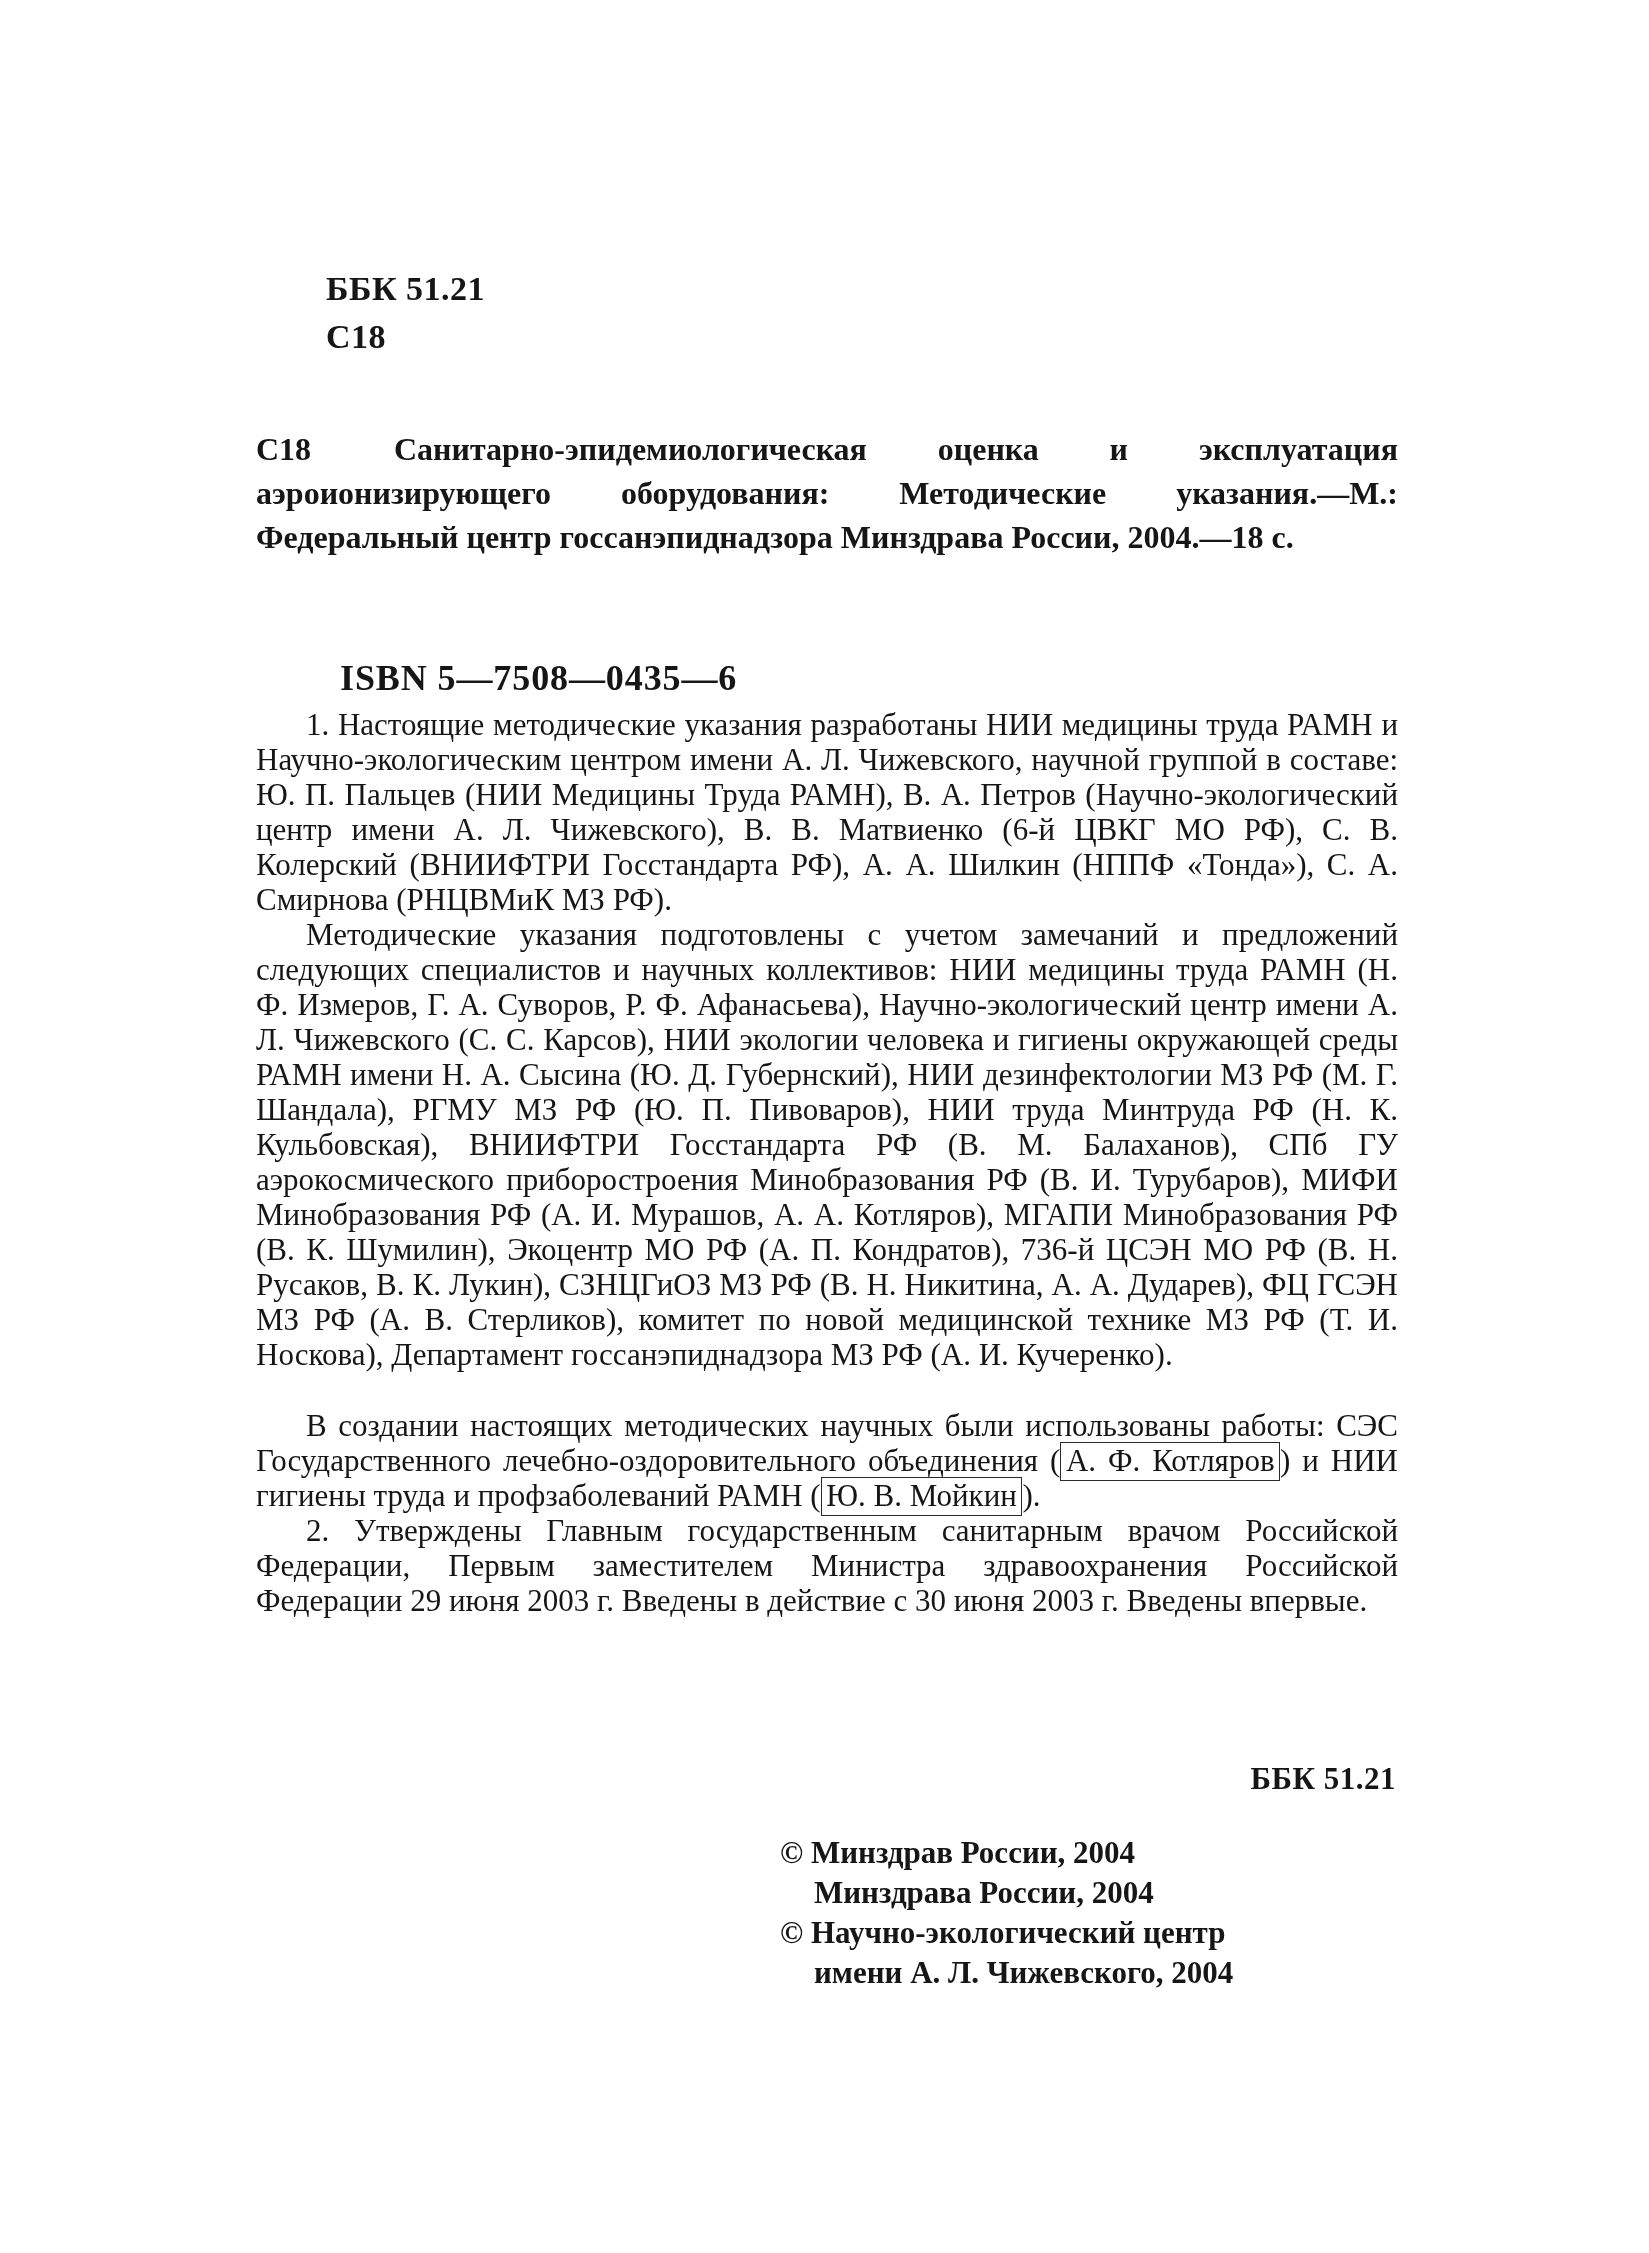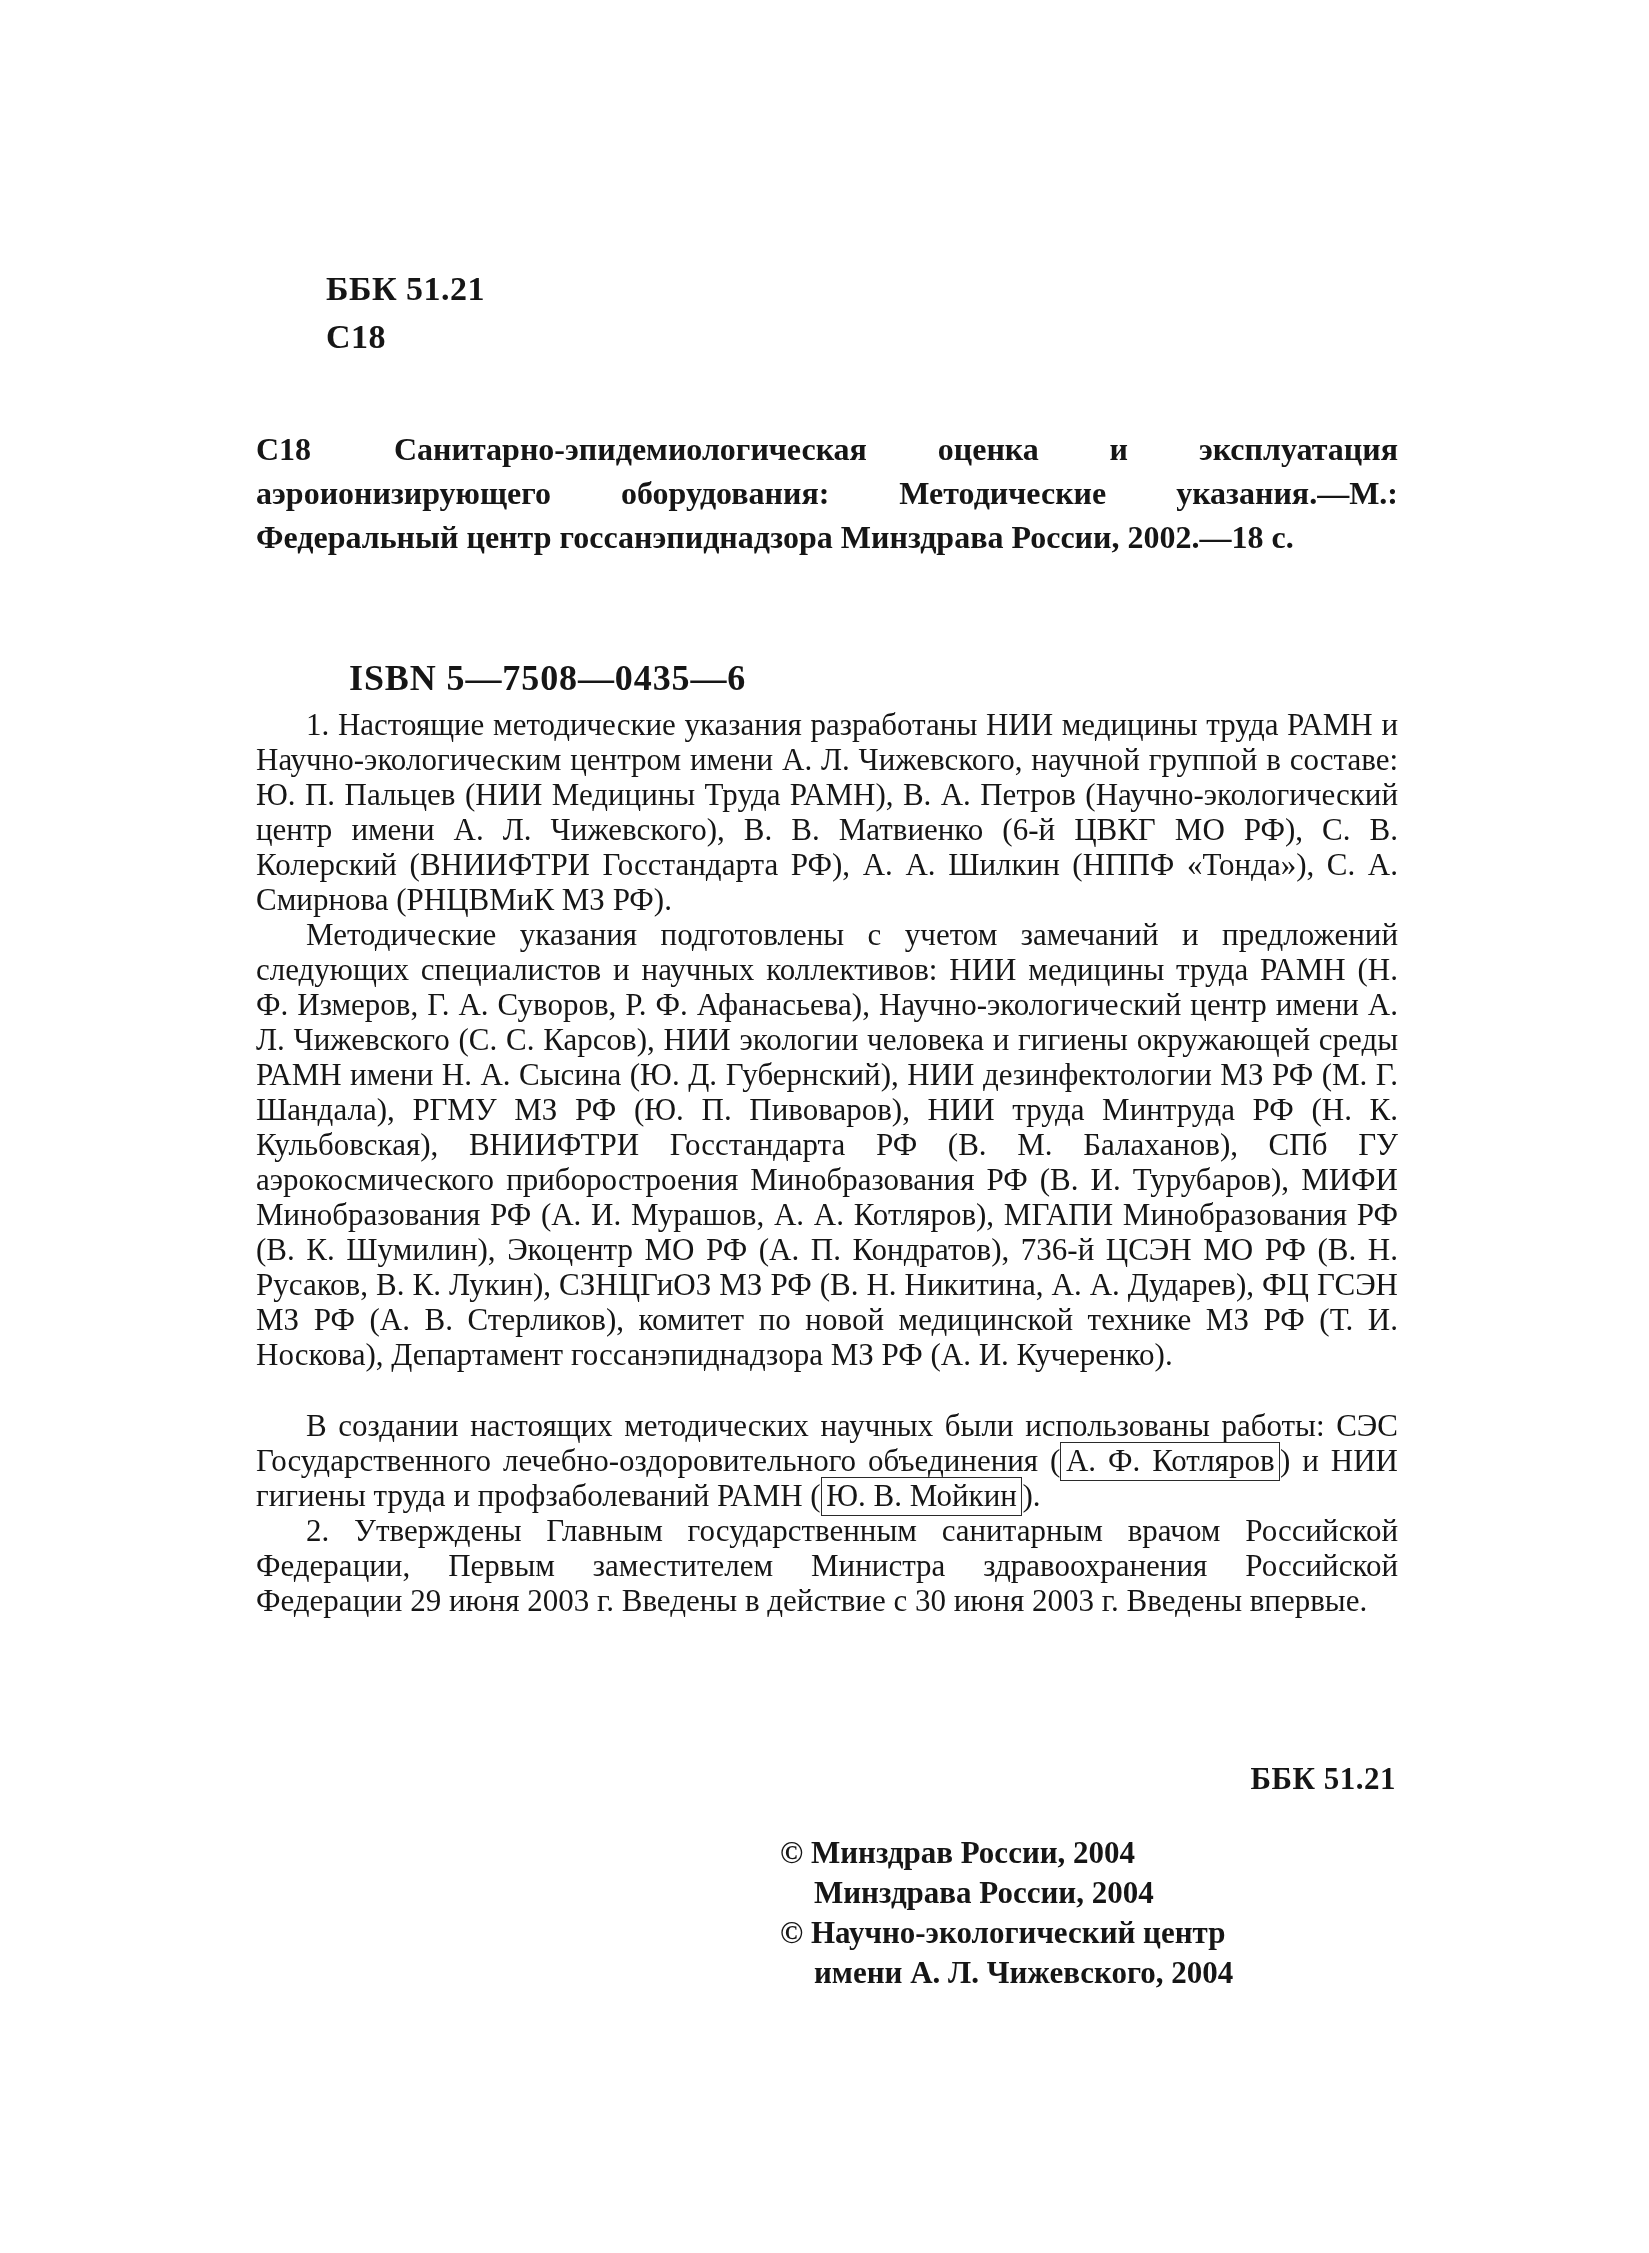--- a/index.html
+++ b/index.html
@@ -45,21 +45,21 @@
     left: 0;
     top: 0;
   }
   .entry-text {
     margin: 0;
     text-indent: 138px;
   }
 
   .isbn {
     position: absolute;
-    left: 349px;
+    left: 340px;
     top: 633px;
     font-size: 36px;
     font-weight: 700;
     letter-spacing: 0.9px;
   }
 
   
   .body-block {
     position: absolute;
     left: 256px;
@@ -108,21 +108,21 @@
 
 <div class="page">
 
   <div class="head-codes">
     <div>ББК 51.21</div>
     <div>С18</div>
   </div>
 
   <div class="entry">
     <span class="entry-code">С18</span>
-    <p class="entry-text">Санитарно-эпидемиологическая оценка и эксплуатация аэроионизирующего оборудования: Методические указания.—М.: Федеральный центр госсанэпиднадзора Минздрава России, 2002.—18 с.</p>
+    <p class="entry-text">Санитарно-эпидемиологическая оценка и эксплуатация аэроионизирующего оборудования: Методические указания.—М.: Федеральный центр госсанэпиднадзора Минздрава России, 2004.—18 с.</p>
   </div>
 
   <div class="isbn">ISBN 5—7508—0435—6</div>
 
   <div class="body-block">
     <p class="para">1. Настоящие методические указания разработаны НИИ медицины труда РАМН и Научно-экологическим центром имени А. Л. Чижевского, научной группой в составе: Ю. П. Пальцев (НИИ Медицины Труда РАМН), В. А. Петров (Научно-экологический центр имени А. Л. Чижевского), В. В. Матвиенко (6-й ЦВКГ МО РФ), С. В. Колерский (ВНИИФТРИ Госстандарта РФ), А. А. Шилкин (НППФ «Тонда»), С. А. Смирнова (РНЦВМиК МЗ РФ).</p>
     <p class="para">Методические указания подготовлены с учетом замечаний и предложений следующих специалистов и научных коллективов: НИИ медицины труда РАМН (Н. Ф. Измеров, Г. А. Суворов, Р. Ф. Афанасьева), Научно-экологический центр имени А. Л. Чижевского (С. С. Карсов), НИИ экологии человека и гигиены окружающей среды РАМН имени Н. А. Сысина (Ю. Д. Губернский), НИИ дезинфектологии МЗ РФ (М. Г. Шандала), РГМУ МЗ РФ (Ю. П. Пивоваров), НИИ труда Минтруда РФ (Н. К. Кульбовская), ВНИИФТРИ Госстандарта РФ (В. М. Балаханов), СПб ГУ аэрокосмического приборостроения Минобразования РФ (В. И. Турубаров), МИФИ Минобразования РФ (А. И. Мурашов, А. А. Котляров), МГАПИ Минобразования РФ (В. К. Шумилин), Экоцентр МО РФ (А. П. Кондратов), 736-й ЦСЭН МО РФ (В. Н. Русаков, В. К. Лукин), СЗНЦГиОЗ МЗ РФ (В. Н. Никитина, А. А. Дударев), ФЦ ГСЭН МЗ РФ (А. В. Стерликов), комитет по новой медицинской технике МЗ РФ (Т. И. Носкова), Департамент госсанэпиднадзора МЗ РФ (А. И. Кучеренко).</p>
     <p class="para credits"><span>В создании настоящих методических научных были использованы работы: СЭС Государственного лечебно-оздоровительного объединения (</span><span class="boxed">А. Ф. Котляров</span><span>) и НИИ гигиены труда и профзаболеваний РАМН (</span><span class="boxed">Ю. В. Мойкин</span><span>).</span></p>
     <p class="para">2. Утверждены Главным государственным санитарным врачом Российской Федерации, Первым заместителем Министра здравоохранения Российской Федерации 29 июня 2003 г. Введены в действие с 30 июня 2003 г. Введены впервые.</p>
   </div>

